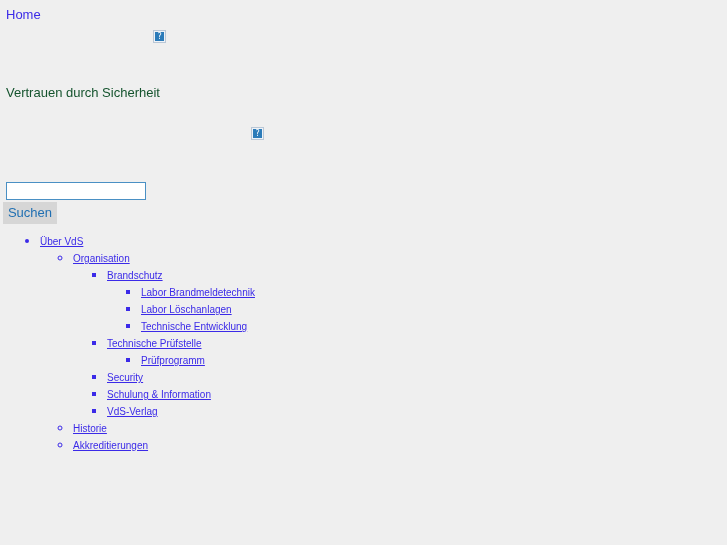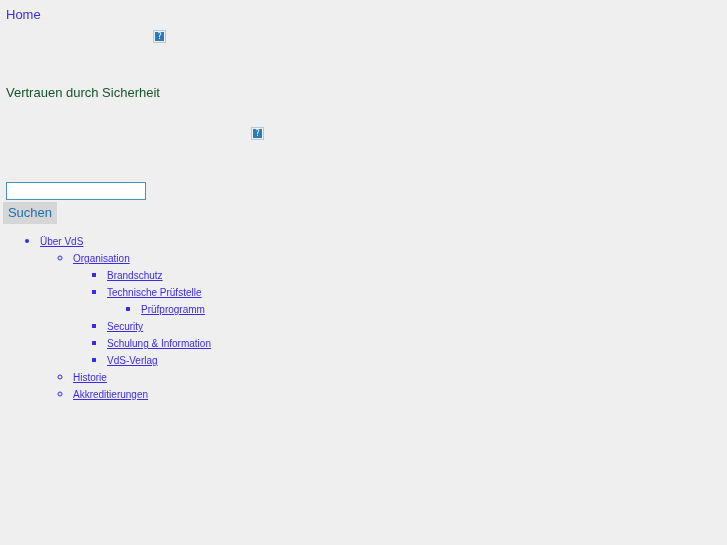--- a/index.html
+++ b/index.html
@@ -189,20 +189,25 @@
   <nav class="nav-tree">
     <ul>
       <li>
         <a href="#">Über VdS</a>
         <ul>
           <li>
             <a href="#">Organisation</a>
             <ul>
               <li>
                 <a href="#">Brandschutz</a>
+                <ul>
+                  <li><a href="#">Labor Brandmeldetechnik</a></li>
+                  <li><a href="#">Labor Löschanlagen</a></li>
+                  <li><a href="#">Technische Entwicklung</a></li>
+                </ul>
               </li>
               <li>
                 <a href="#">Technische Prüfstelle</a>
                 <ul>
                   <li><a href="#">Prüfprogramm</a></li>
                 </ul>
               </li>
               <li>
                 <a href="#">Security</a>
               </li>

